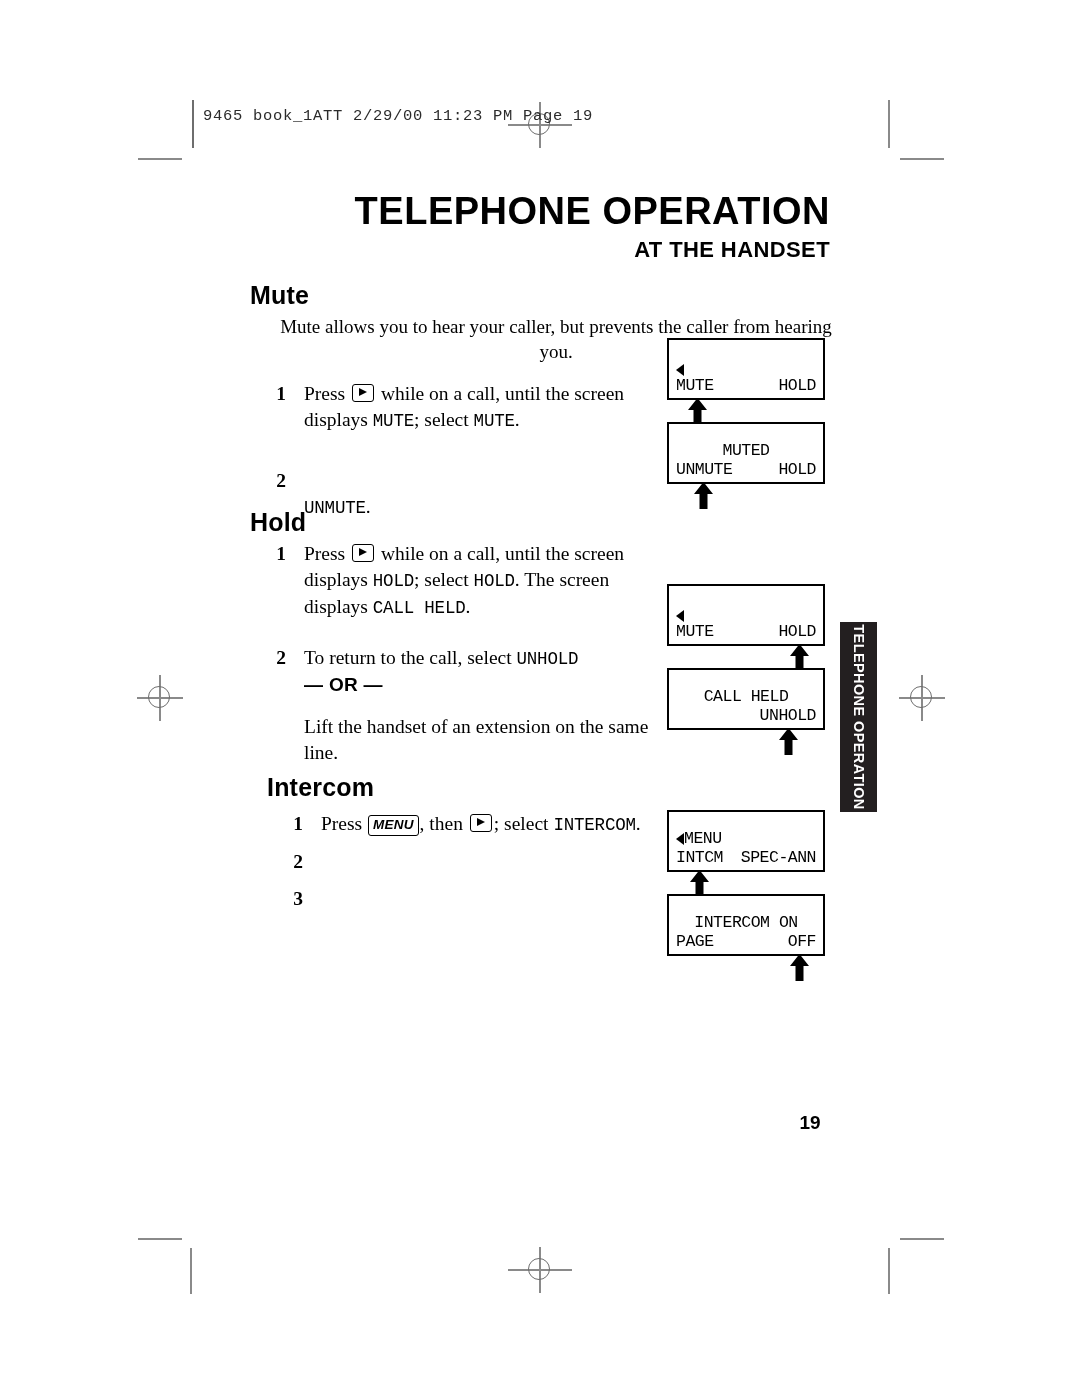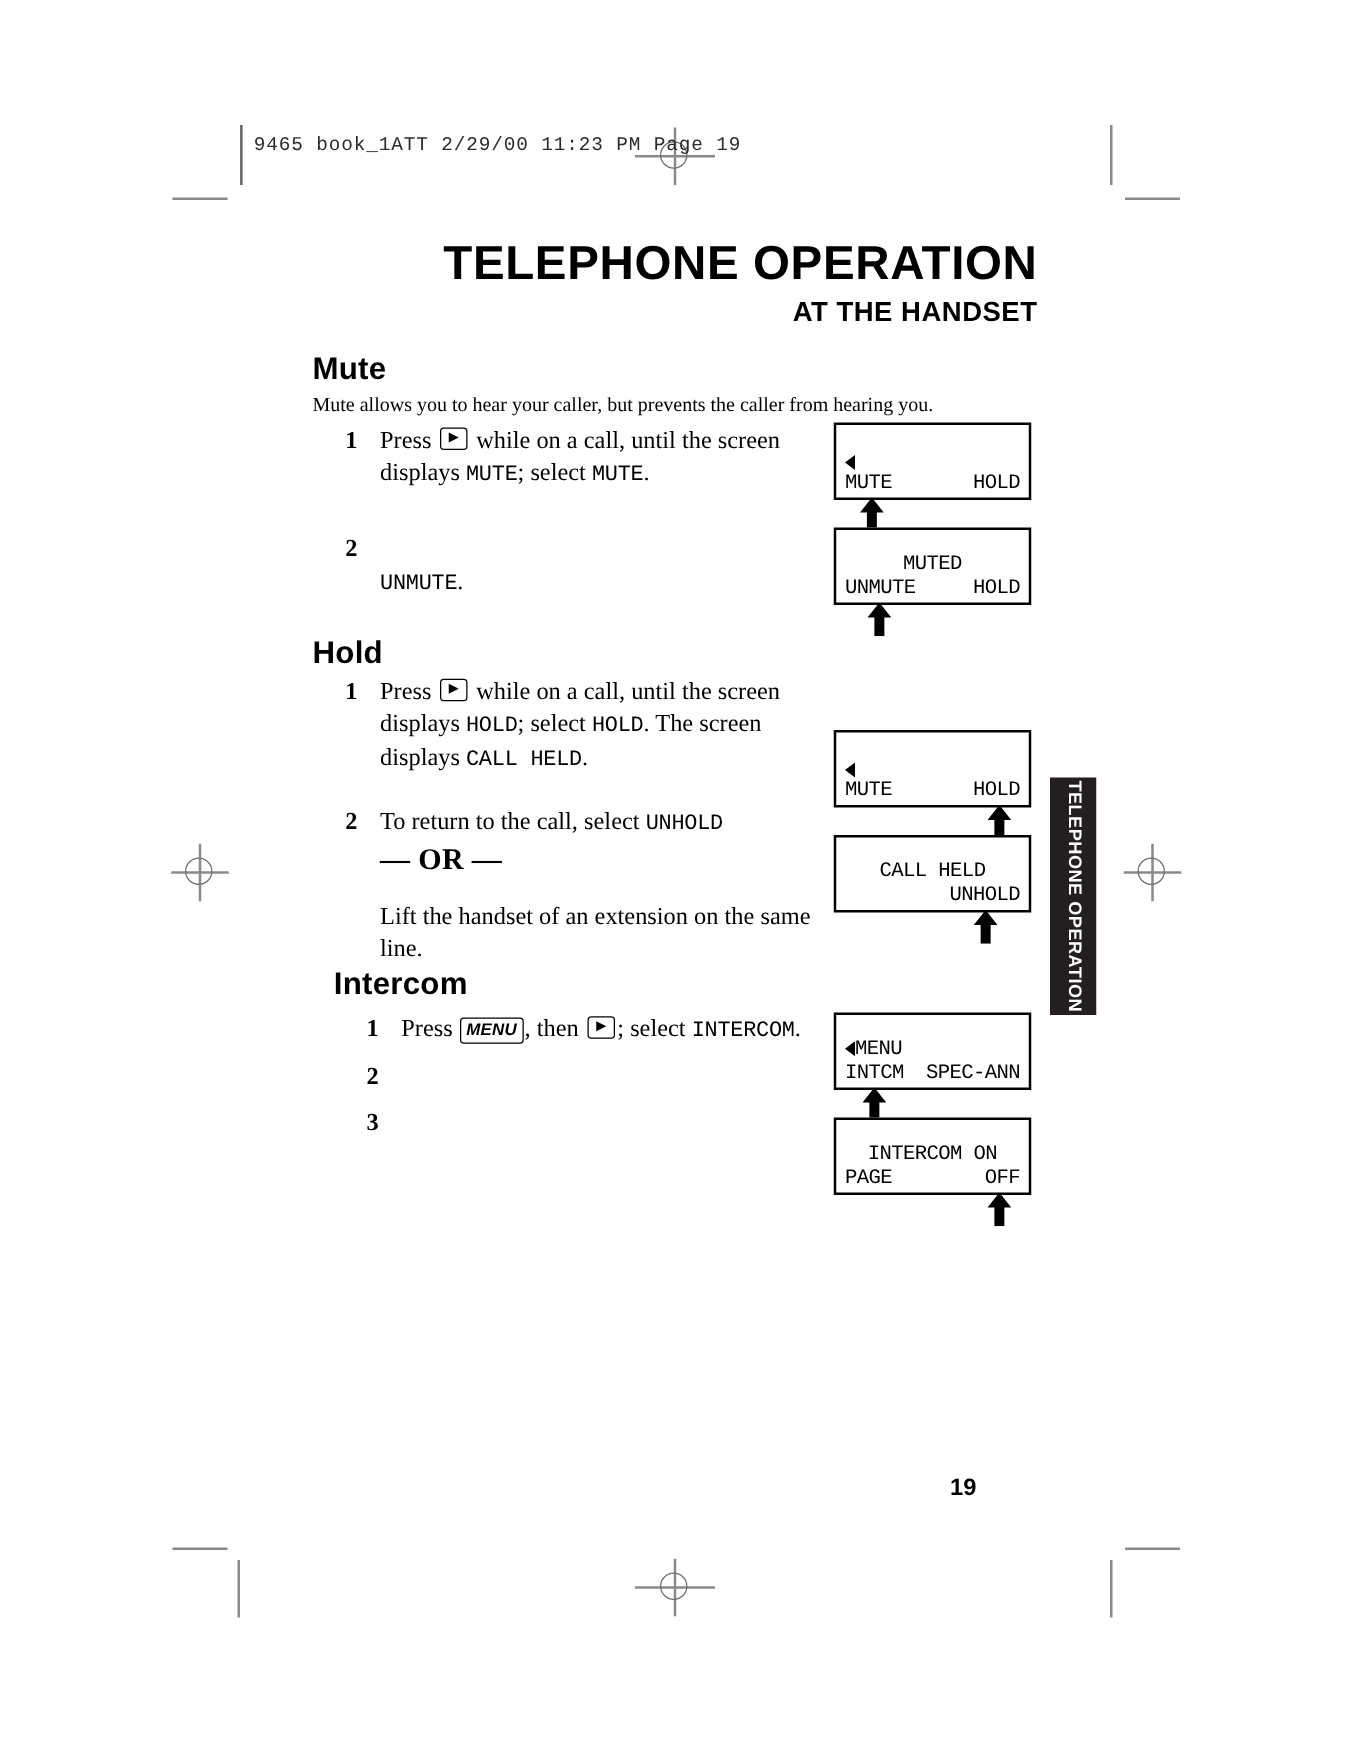--- a/index.html
+++ b/index.html
@@ -92,23 +92,24 @@
 
   .section-head {
     font-family: "Liberation Sans", sans-serif;
     font-weight: bold;
     font-size: 25px;
     letter-spacing: 0.2px;
     margin: 0;
   }
 
   .body-text {
-    font-size: 16px;
+    font-size: 19px;
     line-height: 1.31;
-    margin: 0;
+    margin: 16px;
+    text-align: center;
   }
 
   .steps { margin: 0; padding: 0; }
   .step {
     display: flex;
     font-size: 19.5px;
     line-height: 1.35;
     margin-bottom: 2px;
   }
   .step-num {
@@ -121,23 +122,23 @@
   }
   .step-body { flex: 1 1 auto; }
 
   .mono {
     font-family: "Liberation Mono", monospace;
     font-size: 17.5px;
     letter-spacing: -0.2px;
   }
 
   .or-line {
-    font-family: Liberation Serif, serif;
-    font-weight: bold;
-    font-size: 24px;
+    font-family: Liberation Sans, sans-serif;
+    font-weight: bold;
+    font-size: 19px;
     letter-spacing: 0.3px;
   }
 
   
   .keycap-arrow {
     display: inline-block;
     border: 1.6px solid #000;
     border-radius: 3px;
     width: 20px;
     height: 16px;
@@ -228,22 +229,23 @@
     white-space: nowrap;
     color: #ffffff;
     font-family: "Liberation Sans", sans-serif;
     font-weight: bold;
     font-size: 14.5px;
     letter-spacing: 0.4px;
   }
 
   .folio {
     position: absolute;
-    left: 760px; top: 1180px;
+    left: 760px; top: 1112px;
     width: 100px;
+    text-align: center;
     font-family: "Liberation Sans", sans-serif;
     font-weight: bold;
     font-size: 19px;
   }
 </style>
 </head>
 <body>
 
 <div class="page">
 

